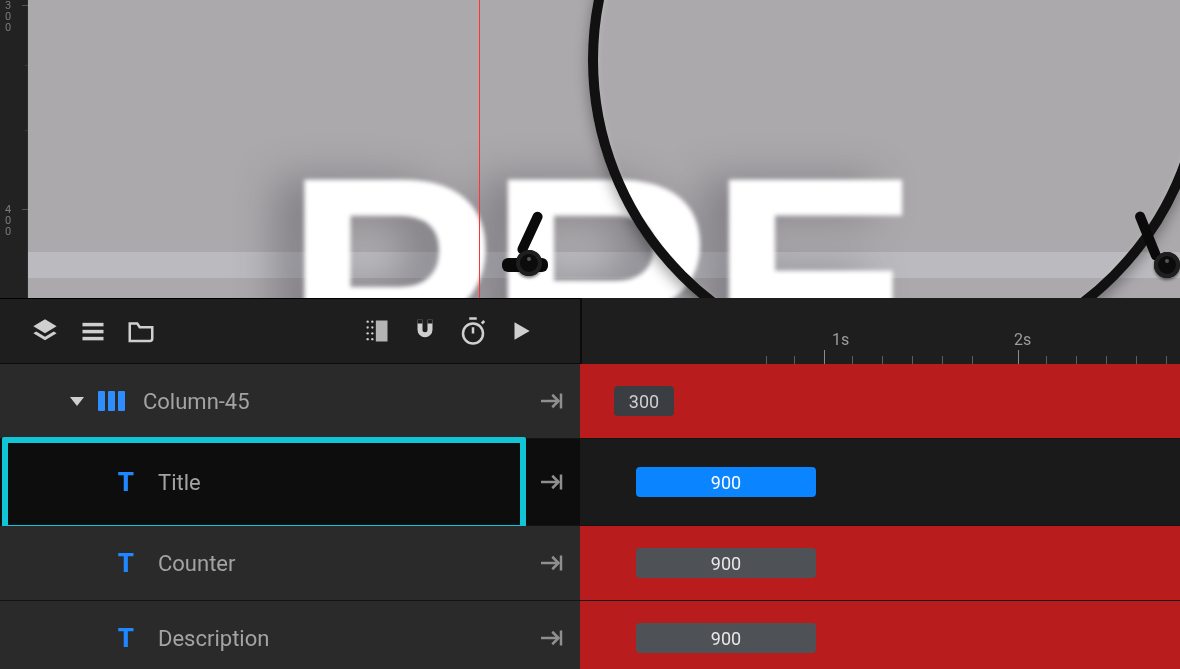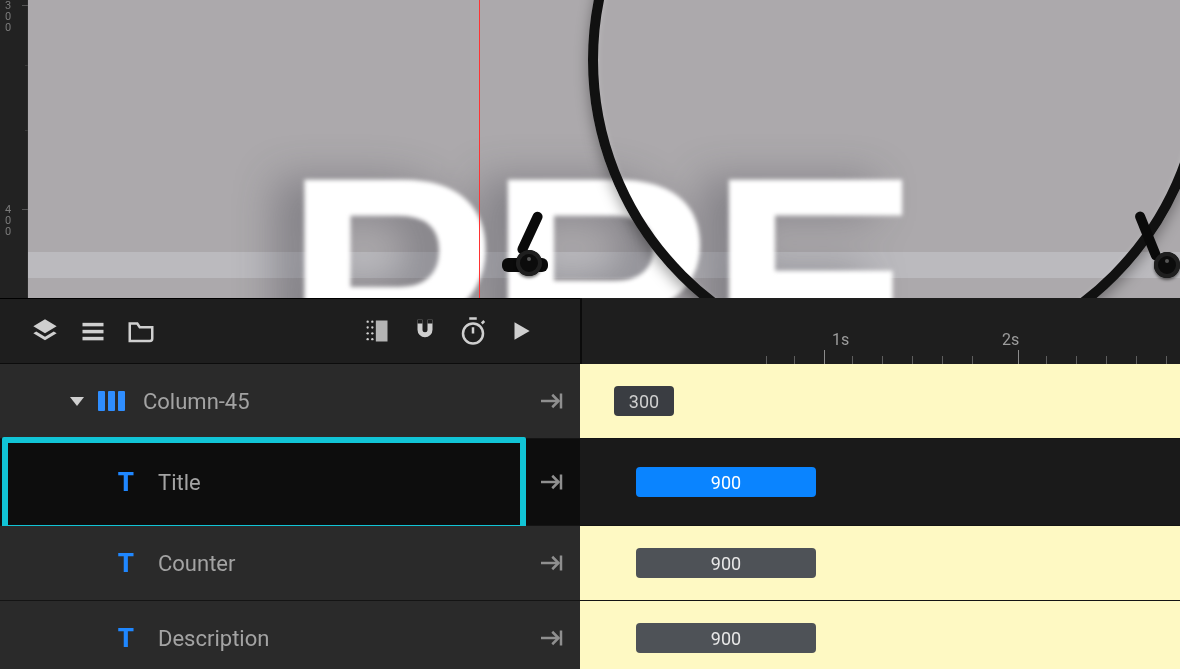--- a/index.html
+++ b/index.html
@@ -189,21 +189,21 @@
   }
   .row .lane-left{
     width:580px;
     background:#2a2a2a;
     display:flex;
     align-items:center;
     position:relative;
   }
   .row .lane-right{
     flex:1;
-    background:#fef9c3;
+    background:#b91c1c;
     position:relative;
   }
   .row.dark .lane-left  { background:#0d0d0d; }
   .row.dark .lane-right { background:#1a1a1a; }
   .row .label{
     font-size:22px;
     color:#a3a3a3;
     margin-left:18px;
   }
   .row .go-right{
@@ -350,21 +350,21 @@
         </svg>
     </div>
   </div>
 </div>
 
 <div class="v-split"></div>
 
 <div class="time-header">
   <div class="time-axis">
     <span class="major" style="left:250px;">1s</span>
-    <span class="major" style="left:420px;text-align:right;">2s</span>
+    <span class="major" style="left:432px;text-align:right;">2s</span>
     <div class="bar maj" style="left:242px;"></div>
     <div class="bar maj" style="left:436px;"></div>
     <div class="bar" style="left:184px;"></div>
     <div class="bar" style="left:212px;"></div>
     <div class="bar" style="left:270px;"></div>
     <div class="bar" style="left:300px;"></div>
     <div class="bar" style="left:330px;"></div>
     <div class="bar" style="left:360px;"></div>
     <div class="bar" style="left:390px;"></div>
     <div class="bar" style="left:464px;"></div>

